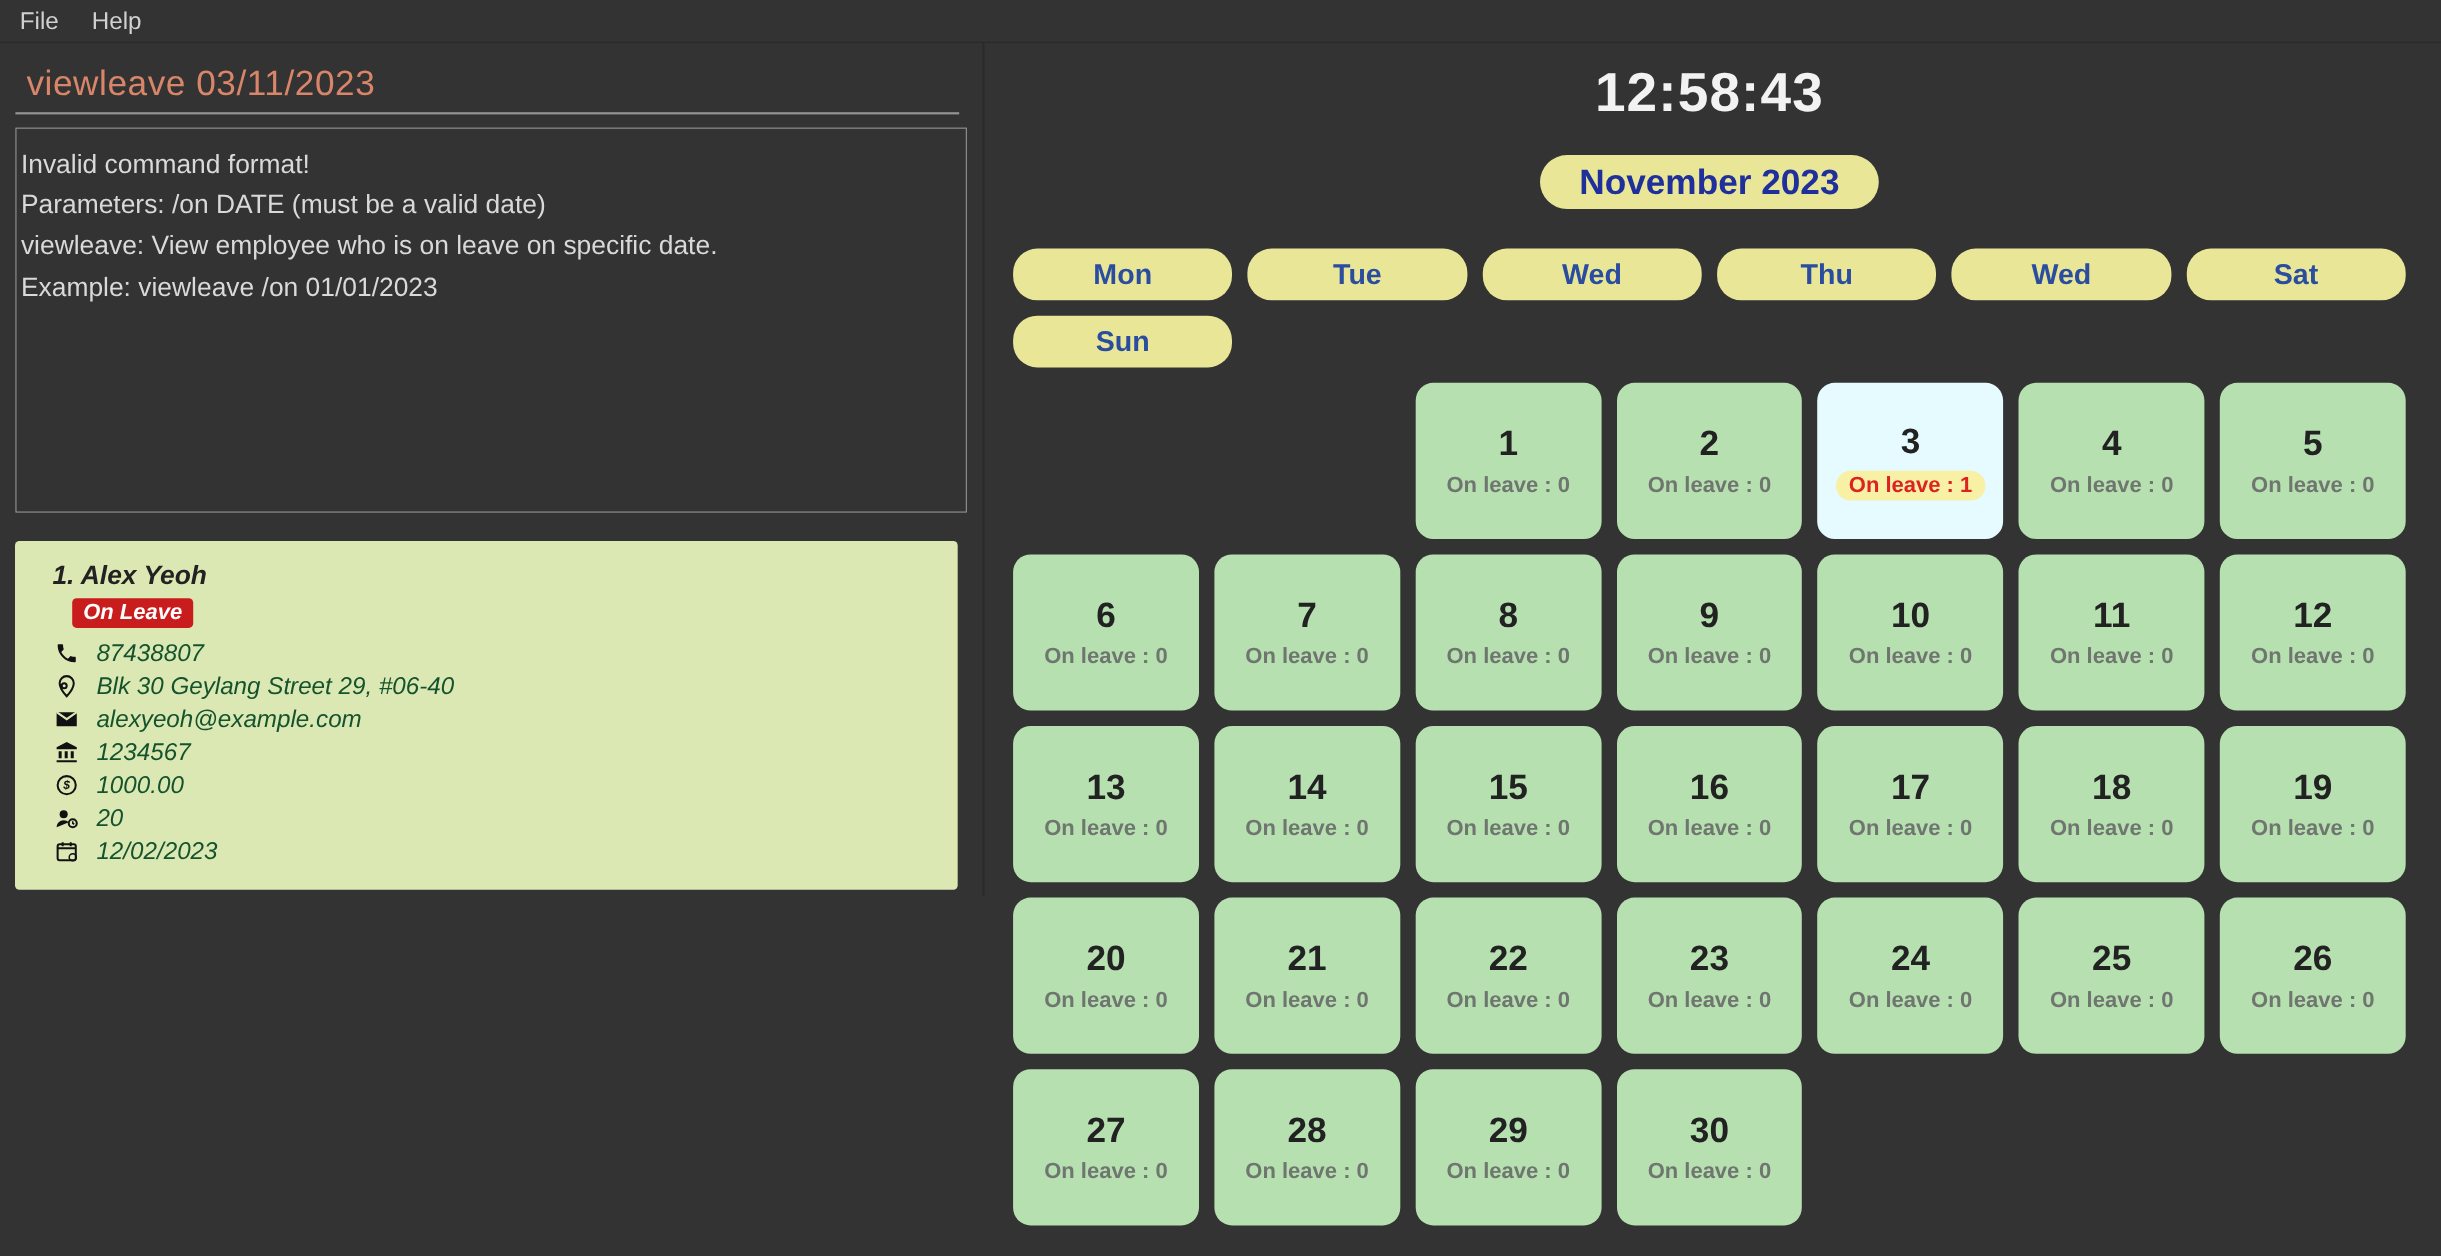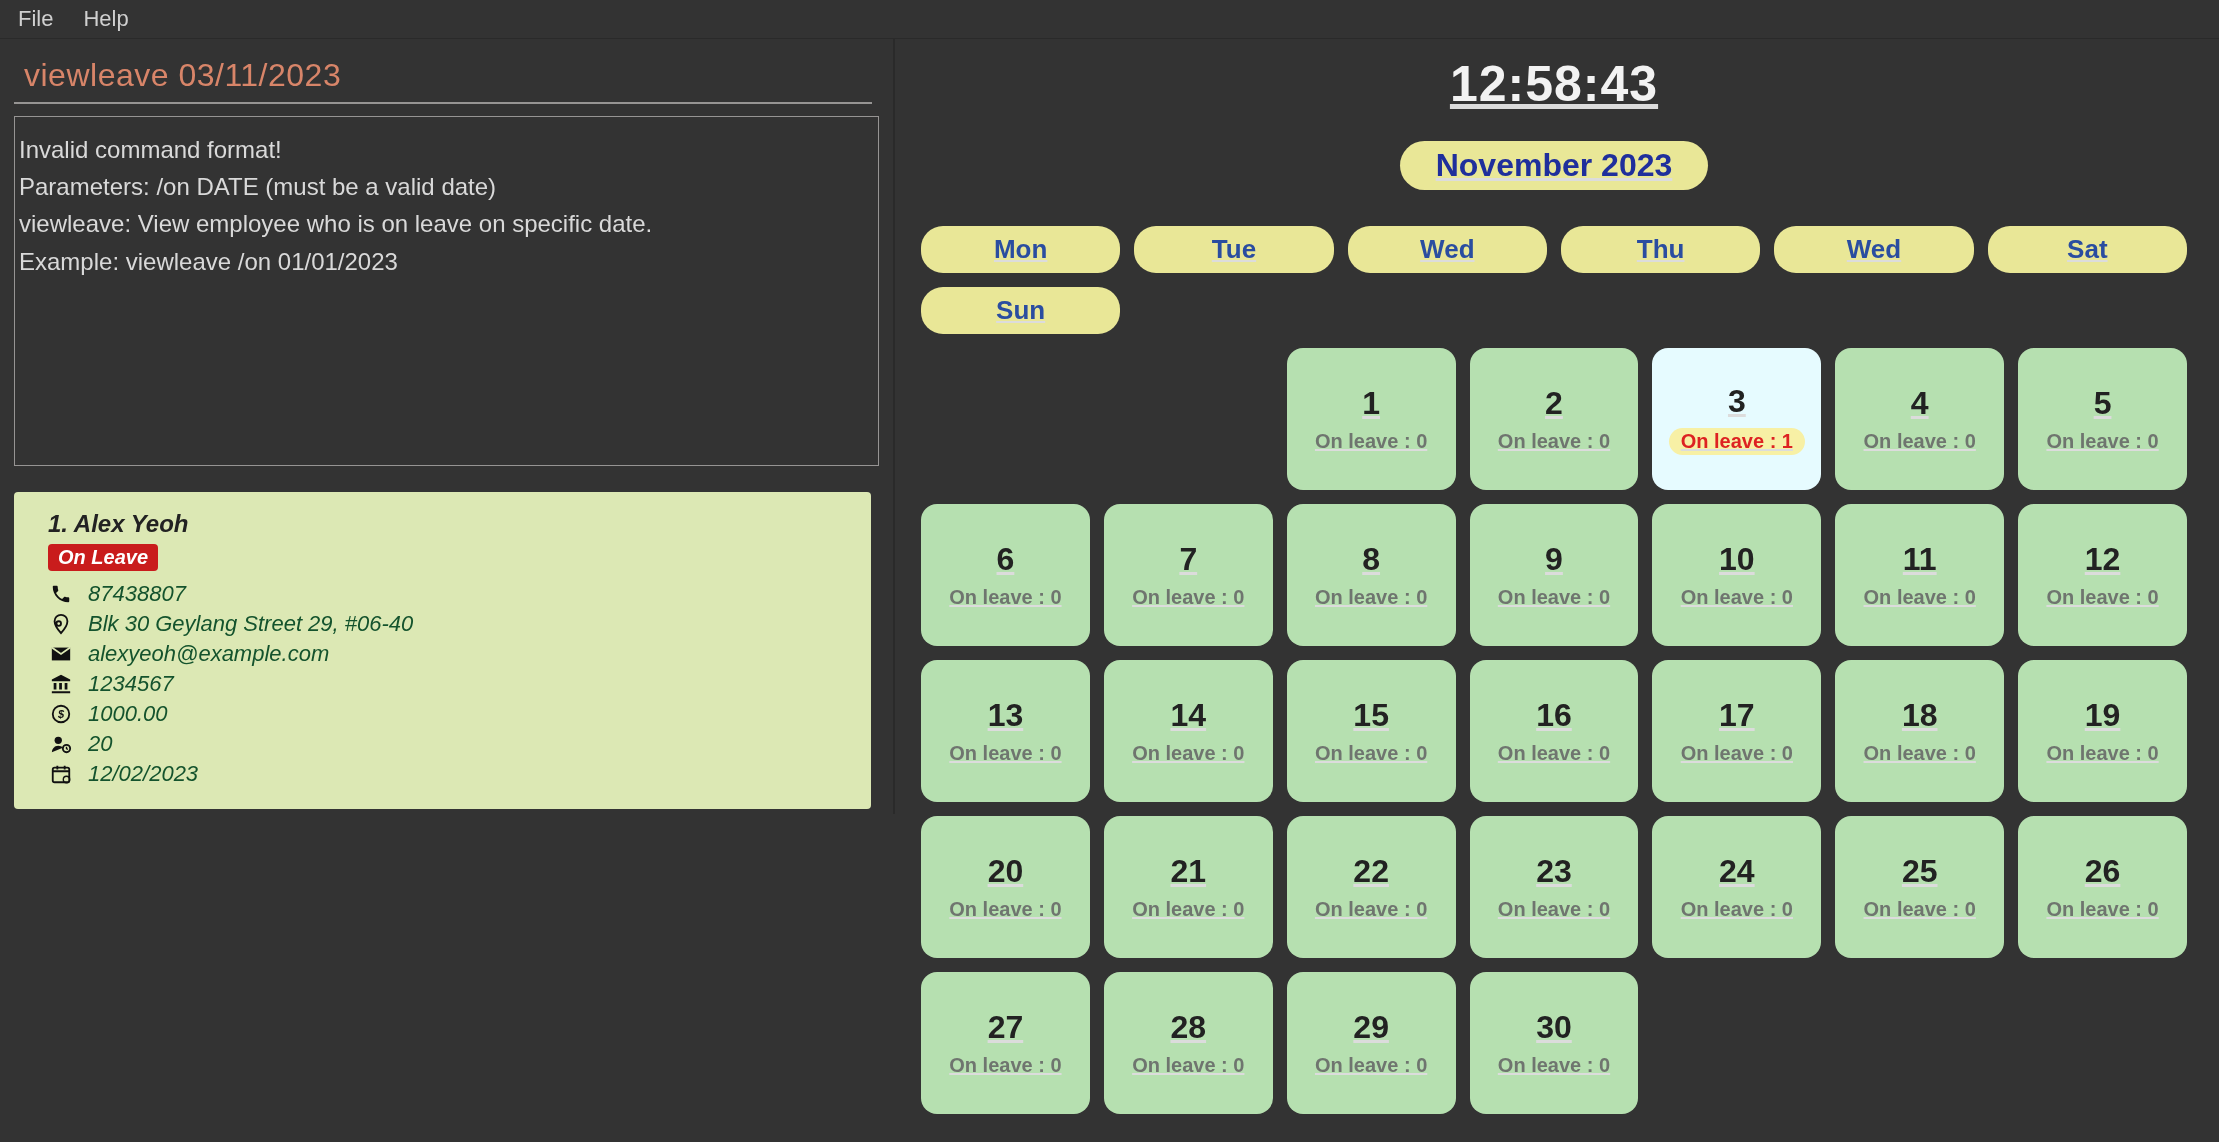--- a/index.html
+++ b/index.html
@@ -4,37 +4,37 @@
 <style>
   * { box-sizing: border-box; margin: 0; padding: 0; }
   html, body { width: 100%; height: 100%; background: #333333; font-family: "Segoe UI", Arial, sans-serif; color: #dcdcdc; overflow: hidden; }
   .app { display: flex; flex-direction: column; width: 2219px; height: 814px; transform-origin: top left; }
 
   .menubar { display: flex; gap: 30px; padding: 6px 18px; border-bottom: 1px solid #2a2a2a; font-size: 22px; color: #d0d0d0; }
   .menubar span { cursor: default; }
 
   .main { display: flex; flex: 1; min-height: 0; }
   .left { width: 895px; border-right: 2px solid #2a2a2a; padding: 6px 14px 0 14px; display: flex; flex-direction: column; min-height: 0; }
-  .right { flex: 1; padding: 12px 20px 20px 14px; display: flex; flex-direction: column; min-height: 0; text-decoration: underline; }
+  .right { flex: 1; padding: 12px 20px 20px 14px; display: flex; flex-direction: column; min-height: 0; }
 
   .cmd-wrap { padding: 6px 0 2px 0; }
   .cmd-input { width: 858px; background: transparent; border: none; border-bottom: 2px solid #969493; color: #d88569; font-size: 32px; padding: 6px 6px 8px 10px; outline: none; font-family: inherit; letter-spacing: 0.5px; }
 
   .result-box { margin-top: 10px; border: 1.5px solid #969493; padding: 14px 16px 14px 4px; font-size: 24px; line-height: 1.55; color: #d9d9d9; height: 350px; overflow: auto; }
 
   .person-list { margin-top: 26px; flex: 1; overflow-y: auto; overflow-x: hidden; padding-right: 8px; }
   .person-list::-webkit-scrollbar { width: 12px; }
   .person-list::-webkit-scrollbar-track { background: #333; }
   .person-list::-webkit-scrollbar-thumb { background: #6d6d6d; border-radius: 6px; }
 
   .card { background: #dce8b4; border-radius: 4px; padding: 18px 28px 22px 34px; margin-bottom: 26px; color: #2a2a2a; font-style: italic; }
   .card.alt { background: #f2f6e2; }
   .card-title { font-size: 24px; font-weight: 600; color: #222; margin-bottom: 6px; }
   .status-badge { display: inline-block; font-size: 20px; font-weight: 700; color: #fff; padding: 2px 10px; border-radius: 4px; margin-bottom: 6px; }
-  .status-onleave { background: #c91c1c; }
+  .status-onleave { background: #c91c1c; margin-left: 18px; }
   .status-working { background: #2e9e35; }
   .field-row { display: flex; align-items: flex-start; gap: 14px; font-size: 22px; color: #14532d; margin-top: 4px; }
   .icon { width: 26px; height: 26px; display: inline-flex; align-items: center; justify-content: center; flex: 0 0 26px; }
   .icon svg { width: 22px; height: 22px; fill: #111; }
 
   .clock { text-align: center; font-size: 50px; font-weight: 600; color: #f2f2f2; letter-spacing: 1px; margin-top: 4px; }
   .month-pill { margin: 28px auto 0 auto; background: #e9e797; color: #1f2f9c; font-size: 32px; font-weight: 700; padding: 6px 36px; border-radius: 28px; width: fit-content; }
 
   .weekdays { display: grid; grid-template-columns: repeat(6, 1fr); gap: 14px; margin: 36px 12px 0 12px; }
   .wd { background: #e9e797; color: #2a4da0; font-weight: 700; font-size: 26px; text-align: center; padding: 8px 0; border-radius: 22px; }

